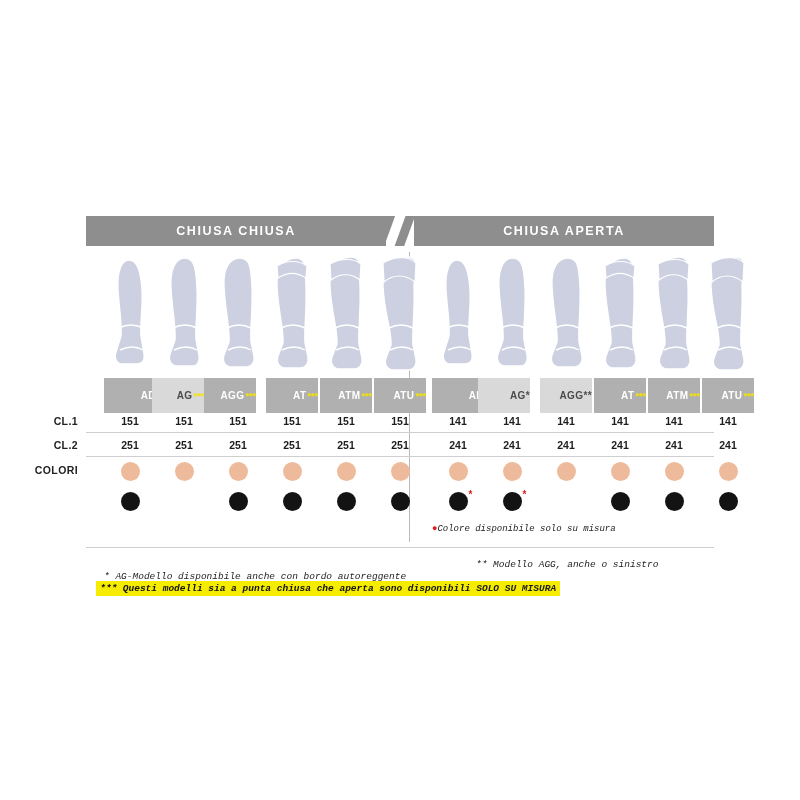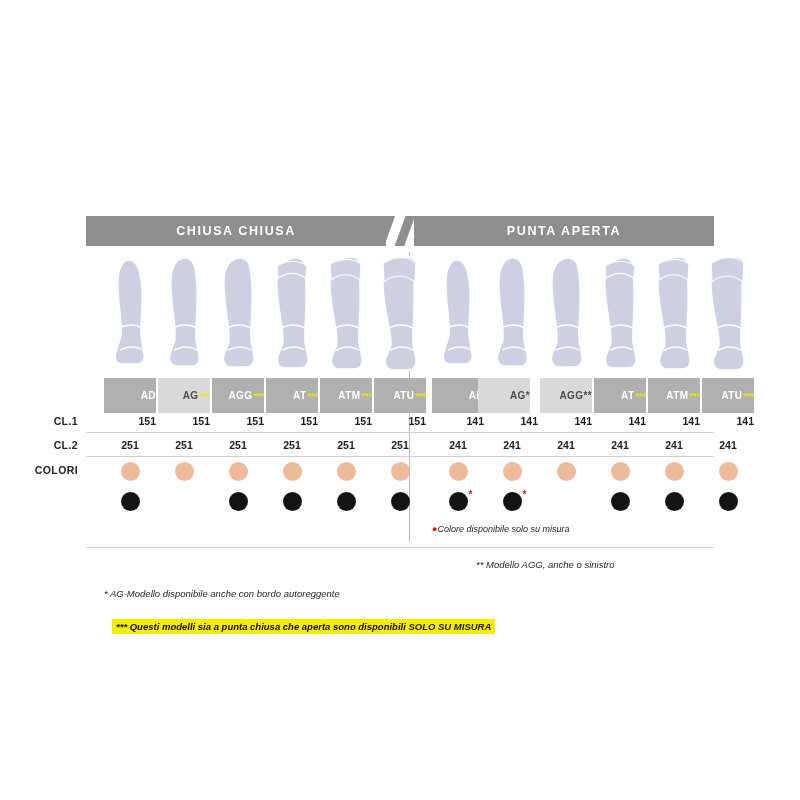--- a/index.html
+++ b/index.html
@@ -106,21 +106,21 @@
   #lbl-col { left: -12px; top: 464px; }
 
   .val {
     position: absolute;
     font-size: 10.5px;
     font-weight: bold;
     color: #1d1d1d;
     text-align: center;
     width: 52px;
   }
-  #row-cl1 .val { top: 415px; text-align: right; }
+  #row-cl1 .val { top: 415px; }
   #row-cl2 .val { top: 439px; }
 
   .hline {
     position: absolute;
     height: 1px;
     background: #cfcfcf;
     left: 86px; width: 628px;
   }
   #hl-1 { top: 432px; }
   #hl-2 { top: 456px; }
@@ -140,50 +140,50 @@
     color: #e01b1b;
     font-weight: bold;
   }
 
   
   .note {
     position: absolute;
     font-size: 9.5px;
     font-style: italic;
     color: #1d1d1d;
+    font-family: Liberation Mono, monospace;
   }
   #note-avail {
     top: 524px; left: 432px;
     color: #1d1d1d;
     font-size: 9px;
   }
   #note-avail .rs { color: #e01b1b; font-weight: bold; font-style: normal; }
-  #note-1 { top: 588px; left: 104px; }
+  #note-1 { top: 571px; left: 104px; }
   #note-2 { top: 559px; left: 476px; }
   #note-3 {
-    top: 581px; left: 112px;
+    top: 581px; left: 96px;
     background: #f5ec00;
     padding: 2px 4px;
     font-weight: bold;
-    margin-top: 38px;
   }
   #note-3 .lead { color: #111111; }
   #note-3 .em { font-style: italic; }
 </style>
 </head>
 <body>
 
 <div id="sheet">
 
   <div class="hdr" id="hdr-left">CHIUSA CHIUSA</div>
   <div class="hdr-slash">
     <div class="s1"></div>
       <div class="s2"></div>
   </div>
-  <div class="hdr" id="hdr-right">PUNTA APERTA</div>
+  <div class="hdr" id="hdr-right">CHIUSA APERTA</div>
 
   <div id="divider"></div>
 
   <div class="legs" id="legs-left" style="left: 0px; width: 800px;">
       <div class="leg" style="left: 104px;"><svg width="52" height="118" viewBox="0 0 46 118" xmlns="http://www.w3.org/2000/svg">
           <path d="M22 4 C14 4 10 16 11 34 C12 52 15 66 14 80 L9 96 C7 102 9 108 16 108 L30 108 C36 108 38 104 37 98 L34 80 C33 66 36 52 35 34 C34 16 30 4 22 4 Z" fill="#ccd0e0" stroke="#ffffff" stroke-width="1.4"></path>
           <path d="M12 72 C20 68 28 68 36 72" fill="none" stroke="#ffffff" stroke-width="1.6"></path>
           <path d="M13 94 C21 90 29 90 36 94" fill="none" stroke="#ffffff" stroke-width="1.4"></path>
         </svg></div>
       <div class="leg" style="left: 158px;"><svg width="52" height="118" viewBox="0 0 46 118" xmlns="http://www.w3.org/2000/svg">
@@ -249,25 +249,25 @@
           <path d="M6 7 C18 0 32 0 39 7 L38 26 C28 18 16 18 7 26 Z" fill="#ccd0e0" stroke="#ffffff" stroke-width="1.2"></path>
           <path d="M12 72 C20 68 28 68 36 72" fill="none" stroke="#ffffff" stroke-width="1.6"></path>
           <path d="M13 94 C21 90 29 90 36 94" fill="none" stroke="#ffffff" stroke-width="1.4"></path>
         </svg></div>
     </div>
 
   <div class="codes" id="codes-left" style="left: 0px; width: 800px;">
       <div class="code-cell" style="left: 104px; width: 52px;">
         <span>AD</span>
       </div>
-      <div class="code-cell light" style="left: 158px; width: 52px;">
+      <div class="code-cell light" style="left: 152px; width: 52px;">
         <span>AG</span>
         <span class="star">***</span>
       </div>
-      <div class="code-cell" style="left: 212px; width: 52px;">
+      <div class="code-cell" style="left: 204px; width: 52px;">
         <span>AGG</span>
         <span class="star">***</span>
       </div>
       <div class="code-cell" style="left: 266px; width: 52px;">
         <span>AT</span>
         <span class="star">***</span>
       </div>
       <div class="code-cell" style="left: 320px; width: 52px;">
         <span>ATM</span>
         <span class="star">***</span>

